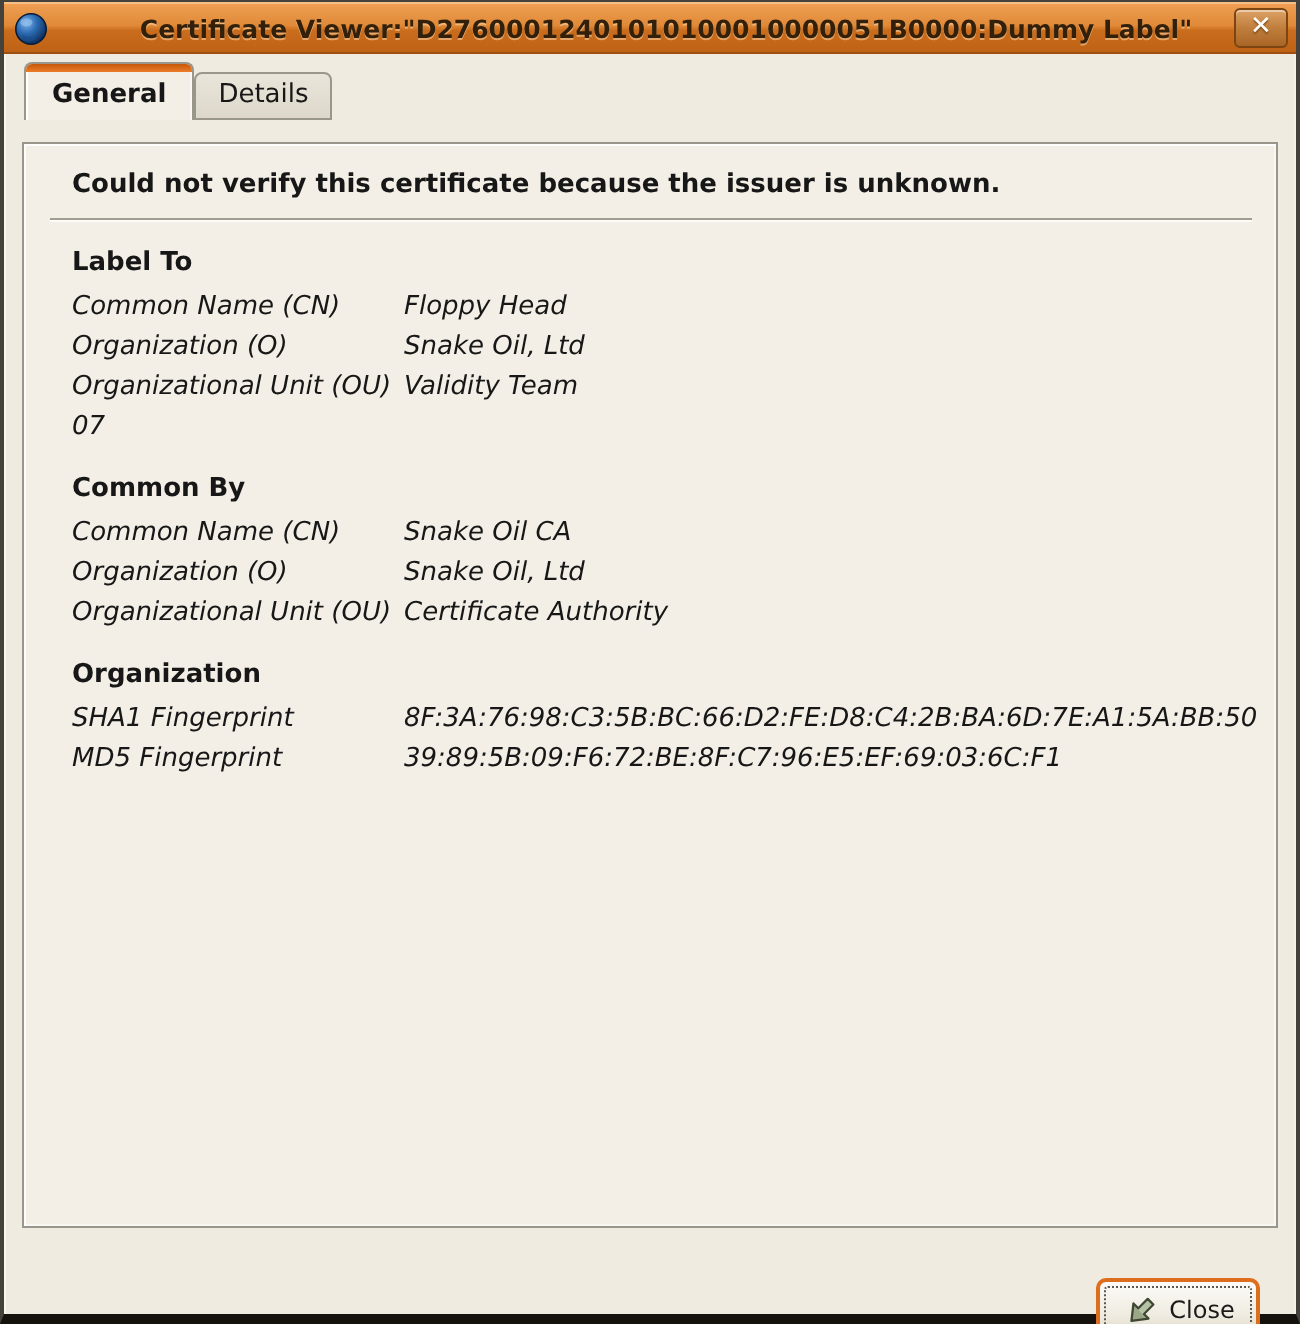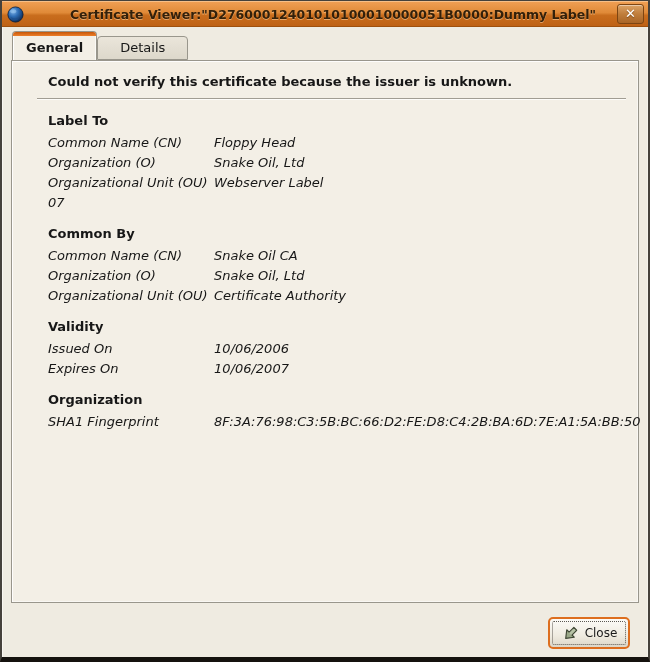--- a/index.html
+++ b/index.html
@@ -58,28 +58,28 @@
     box-shadow:inset 1px 0 0 #fff, inset -1px 0 0 rgba(255,255,255,.6);
     font-weight:bold;
   }
   .tab.active::before {
     content:""; position:absolute; top:0; left:0; right:0; height:4px;
     background:linear-gradient(#c75708, #ec7e2a);
   }
   .tab.inactive {
     background:linear-gradient(#eae5da, #ddd8cb);
     border-bottom:1px solid #99968c; margin-bottom:-1px;
-    padding:3px 22px 4px;
+    padding:3px 11px 4px;
   }
   
   .panel {
-    margin:1px 9px; height:543px;
+    margin:12px 9px; height:543px;
     background:#f3efe6; border:1px solid #99968c;
     box-shadow:inset 1px 1px 0 rgba(255,255,255,.85), inset -1px -1px 0 rgba(255,255,255,.5);
-    padding:12px 12px 0 36px; position:relative; z-index:1;
+    padding:12px 12px 0 24px; position:relative; z-index:1;
   }
   .warning { font-weight:bold; margin-top:1px; }
   hr.sep {
     border:none; border-top:1px solid #a19d93; border-bottom:1px solid #fdfcf9;
     margin:9px 0 2px -11px;
   }
   .section-title { font-weight:bold; margin:13px 0 5px; }
   .row { display:grid; grid-template-columns:166px 1fr; line-height:20px;font-style:italic; }
   .row .val { white-space:nowrap; }
   
@@ -140,21 +140,21 @@
       <div class="row">
         <span class="lbl">Common Name (CN)</span>
         <span class="val">Floppy Head</span>
       </div>
       <div class="row">
         <span class="lbl">Organization (O)</span>
         <span class="val">Snake Oil, Ltd</span>
       </div>
       <div class="row">
         <span class="lbl">Organizational Unit (OU)</span>
-        <span class="val">Webserver Label</span>
+        <span class="val">Validity Team</span>
       </div>
       <div class="row">
         <span class="val">07</span>
       </div>
     </div>
 
     <div>
       <div class="section-title">Common By</div>
       <div class="row">
         <span class="lbl">Common Name (CN)</span>
@@ -163,37 +163,30 @@
       <div class="row">
         <span class="lbl">Organization (O)</span>
         <span class="val">Snake Oil, Ltd</span>
       </div>
       <div class="row">
         <span class="lbl">Organizational Unit (OU)</span>
         <span class="val">Certificate Authority</span>
       </div>
     </div>
 
-    <div>
-      <div class="section-title">Validity</div>
-      <div class="row">
-        <span class="lbl">Issued On</span>
-        <span class="val">10/06/2006</span>
-      </div>
-      <div class="row">
-        <span class="lbl">Expires On</span>
-        <span class="val">10/06/2007</span>
-      </div>
-    </div>
 
     <div>
       <div class="section-title">Organization</div>
       <div class="row">
         <span class="lbl">SHA1 Fingerprint</span>
         <span class="val">8F:3A:76:98:C3:5B:BC:66:D2:FE:D8:C4:2B:BA:6D:7E:A1:5A:BB:50</span>
+      </div>
+      <div class="row">
+        <span class="lbl">MD5 Fingerprint</span>
+        <span class="val">39:89:5B:09:F6:72:BE:8F:C7:96:E5:EF:69:03:6C:F1</span>
       </div>
     </div>
 
   </div>
 
   <div class="action-area">
     <button class="close-btn">
       <svg width="19" height="19" viewBox="0 0 20 20">
         <g transform="rotate(45 10 10)">
           <path d="M8 3 h4.2 v7 h3.4 L10.1 17.2 L4.4 10 H8 Z" fill="#9aa887" stroke="#3e4634" stroke-width="1.2" stroke-linejoin="round"></path>

